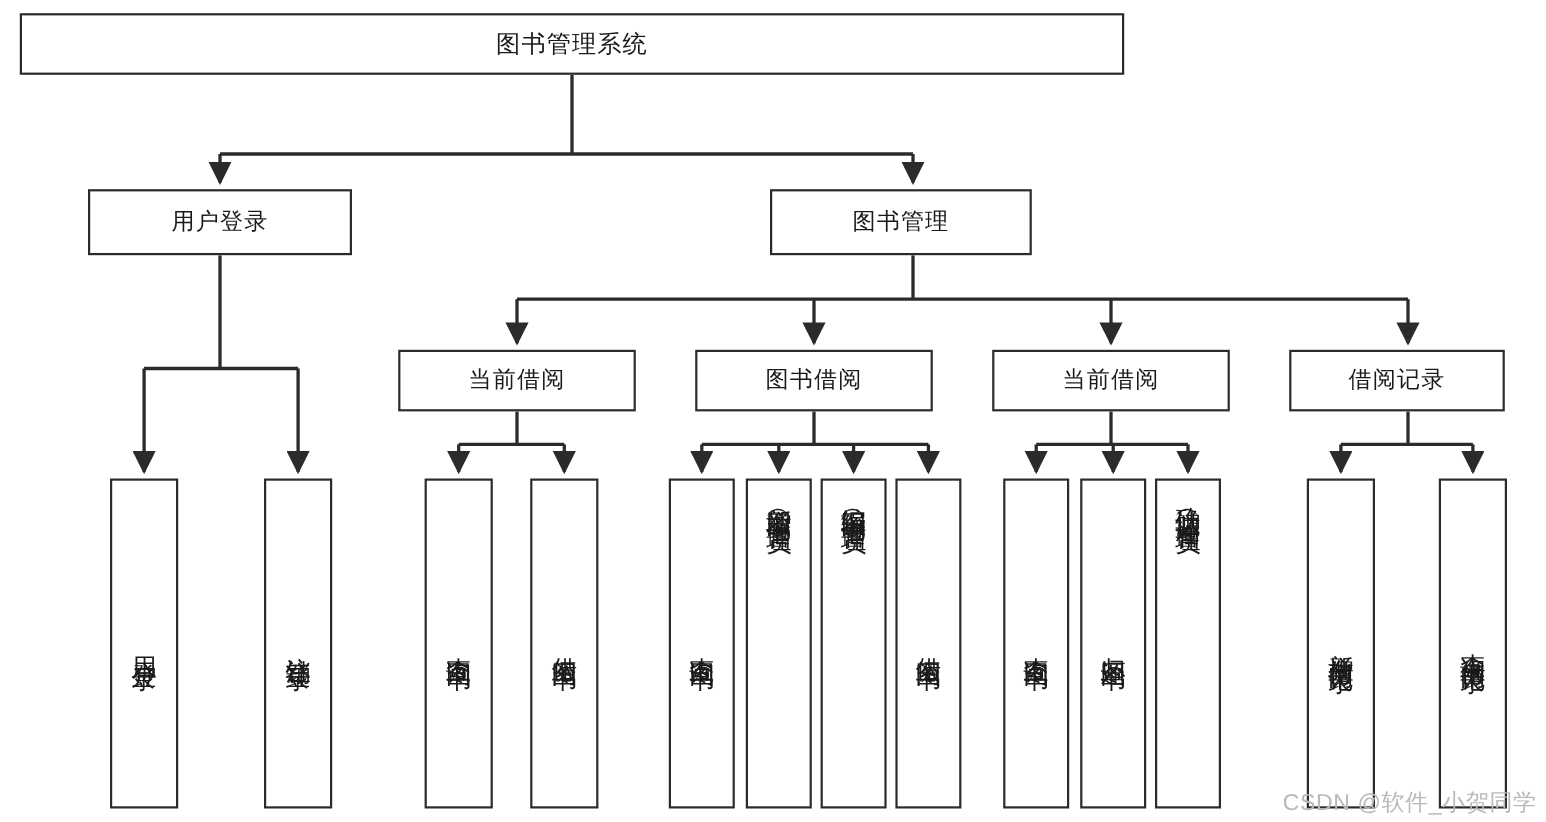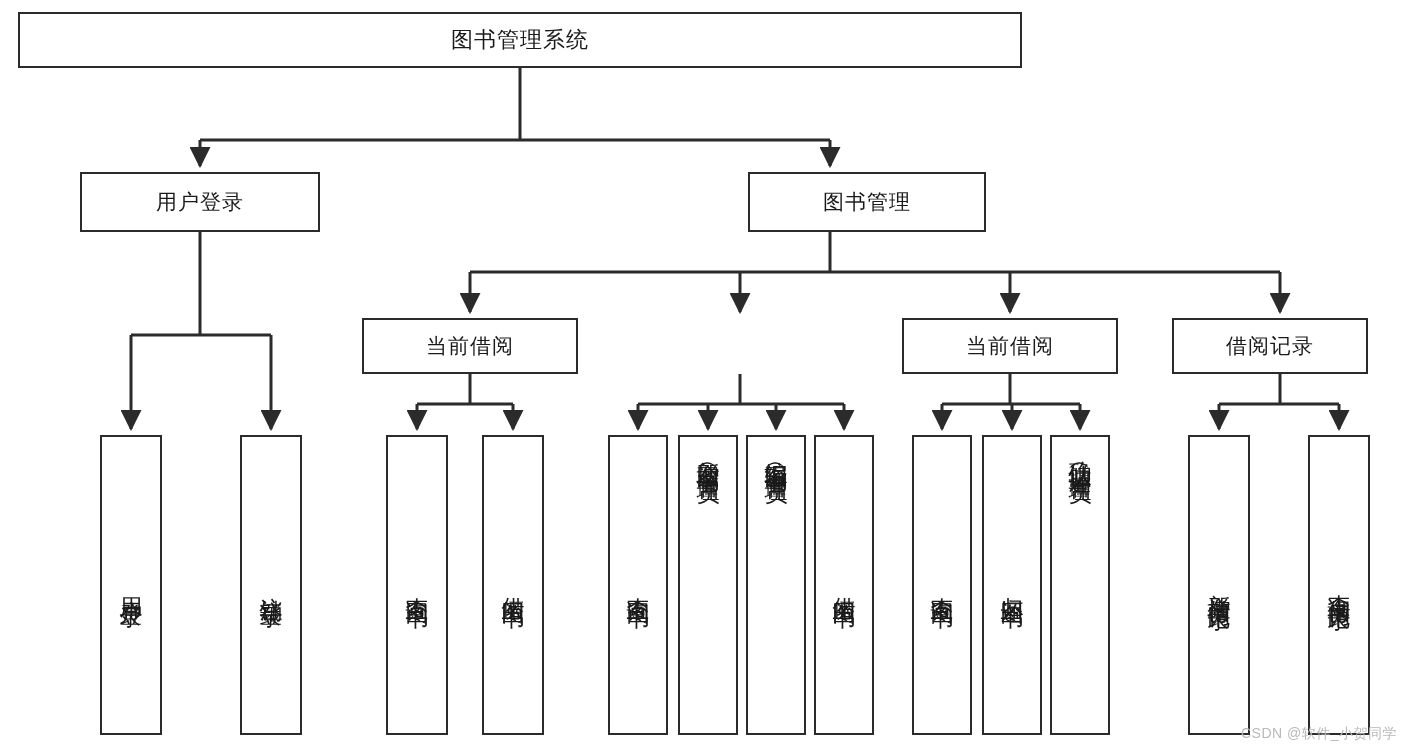--- a/index.html
+++ b/index.html
@@ -66,21 +66,21 @@
   }
   
   .node.v.center {
     align-items: center;
     padding-top: 0;
   }
   #watermark {
     position: absolute;
     right: 8px;
     bottom: 4px;
-    font-size: 14px;
+    font-size: 21px;
     color: #b9b9b9;
     letter-spacing: 0.5px;
     white-space: nowrap;
     user-select: none;
   }
 </style>
 </head>
 <body>
 
 <div id="canvas">
@@ -135,27 +135,30 @@
     </g>
   </svg>
 
   <div class="node h root" style="left: 18px; top: 12px; width: 1004px; height: 56px;">
     <span class="label">图书管理系统</span>
   </div>
 
   <div class="node h" style="left: 80px; top: 172px; width: 240px; height: 60px;">
     <span class="label">用户登录</span>
   </div>
-  <div class="node h" style="left: 748px; top: 172px; width: 238px; height: 60px;">
+  <div class="node h" style="left: 700px; top: 172px; width: 238px; height: 60px;">
     <span class="label">图书管理</span>
   </div>
 
   <div class="node h" style="left: 362px; top: 318px; width: 216px; height: 56px;">
     <span class="label">当前借阅</span>
   </div>
+  <div class="node h" style="left: 632px; top: 318px; width: 216px; height: 56px;">
+    <span class="label">图书借阅</span>
+  </div>
   <div class="node h" style="left: 902px; top: 318px; width: 216px; height: 56px;">
     <span class="label">当前借阅</span>
   </div>
   <div class="node h" style="left: 1172px; top: 318px; width: 196px; height: 56px;">
     <span class="label">借阅记录</span>
   </div>
 
   <div class="node v center" style="left: 100px; top: 435px; width: 62px; height: 300px;">
     <span class="label">用户登录</span>
   </div>

